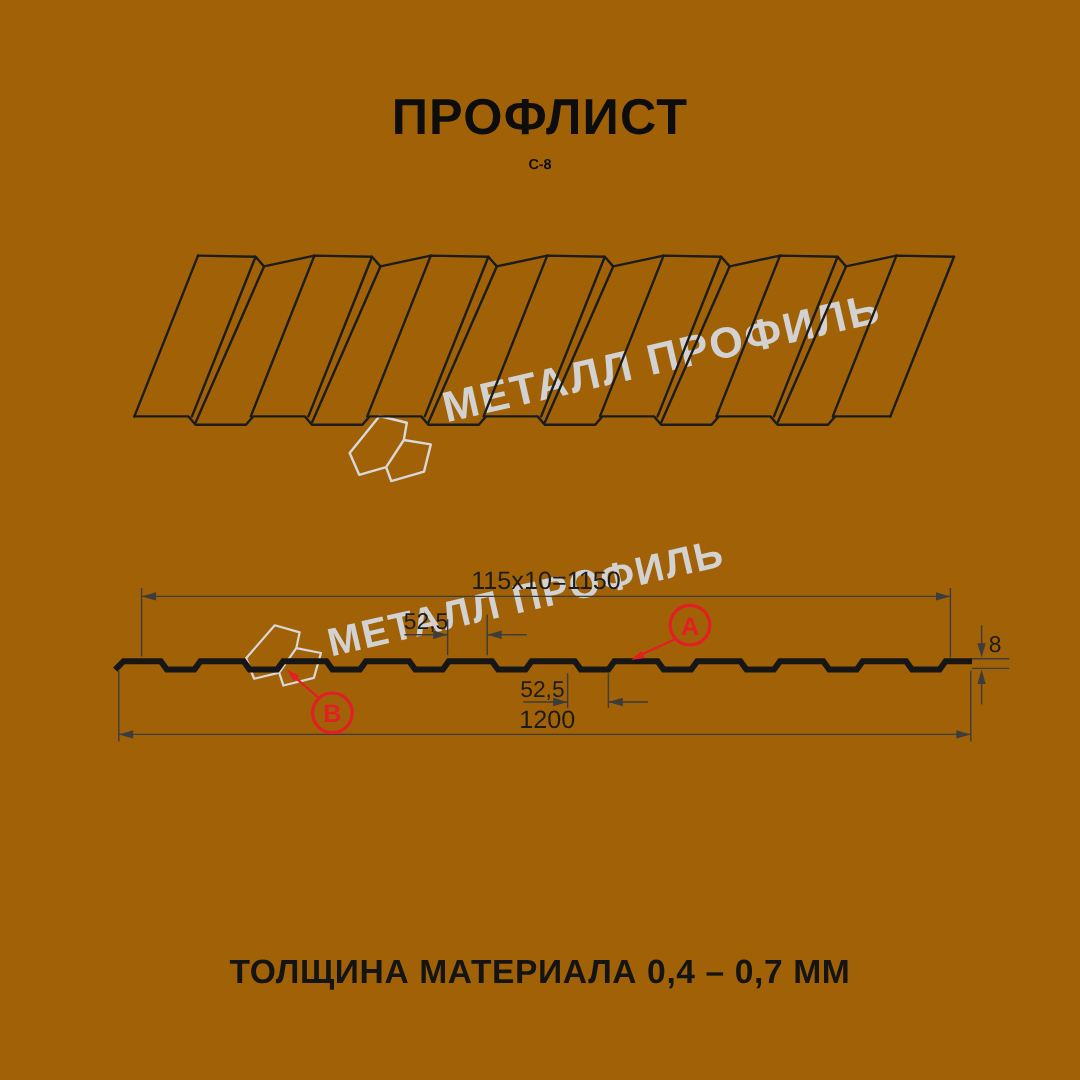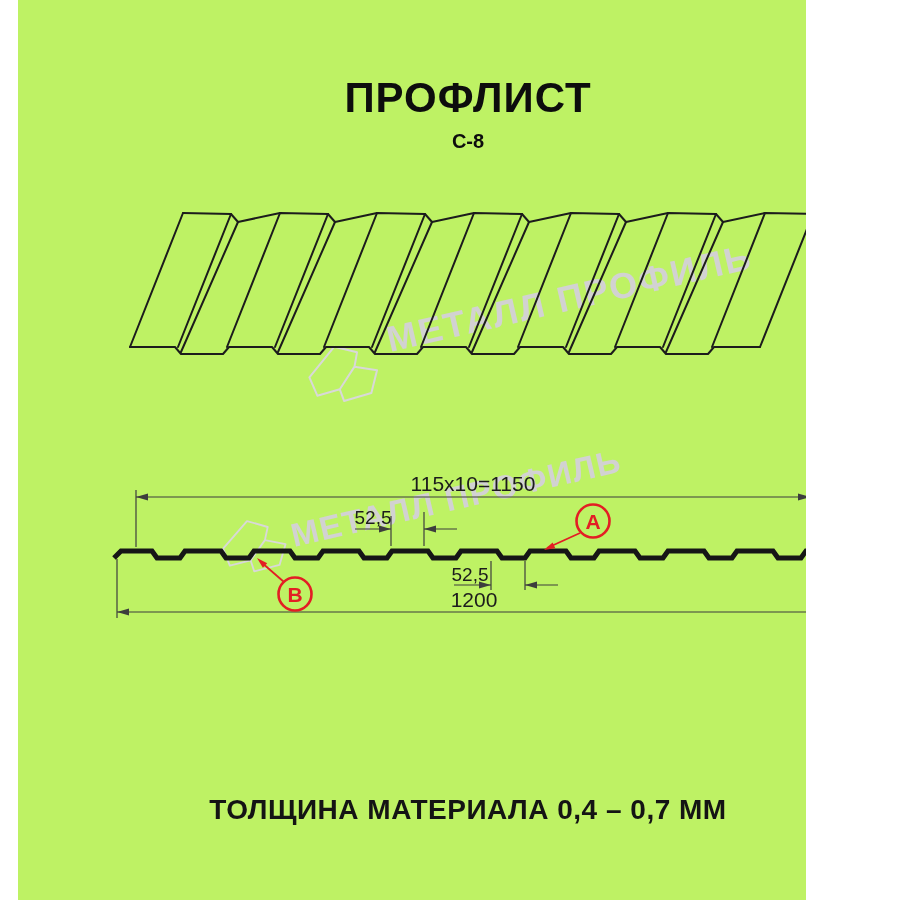--- a/index.html
+++ b/index.html
@@ -1,26 +1,26 @@
 <!DOCTYPE html>
 <html><head>
 <meta charset="utf-8">
 <style>
   html,body{margin:0;padding:0;}
   .page{
-    position:relative;width:788px;height:900px;background:#bef264;overflow:hidden;
-    font-family:"Liberation Sans", sans-serif;color:#111;margin-left:18px;
+    position:relative;width:900px;height:900px;background:#a16207;overflow:hidden;
+    font-family:"Liberation Sans", sans-serif;color:#111;
   }
   .title{
     position:absolute;left:0;top:74px;width:900px;text-align:center;
     font-size:42px;font-weight:800;letter-spacing:1px;color:#0d0d0d;
   }
   .subtitle{
     position:absolute;left:0;top:130px;width:900px;text-align:center;
-    font-size:20px;font-weight:700;color:#0d0d0d;
+    font-size:12px;font-weight:700;color:#0d0d0d;
   }
   .footer-note{
     position:absolute;left:0;top:794px;width:900px;text-align:center;
     font-size:28px;font-weight:600;letter-spacing:0.5px;color:#141414;
   }
   svg.diagram{position:absolute;left:0;top:0;}
   #persp-lines{stroke:#1c1c1c;stroke-width:2;fill:none;stroke-linejoin:round;stroke-linecap:round;}
   #profile-line{stroke:#161616;stroke-width:5;fill:none;stroke-linejoin:miter;}
   .dimline{stroke:#3d3d3d;stroke-width:1.2;fill:none;}
   .dimarrow{fill:#3d3d3d;stroke:none;}

